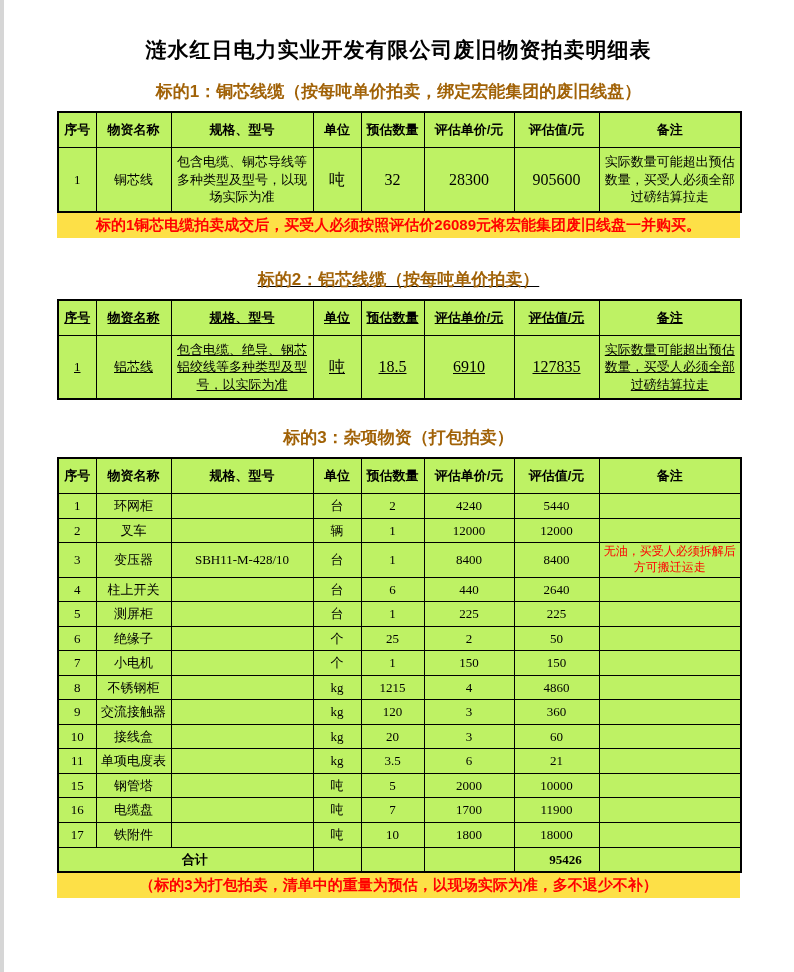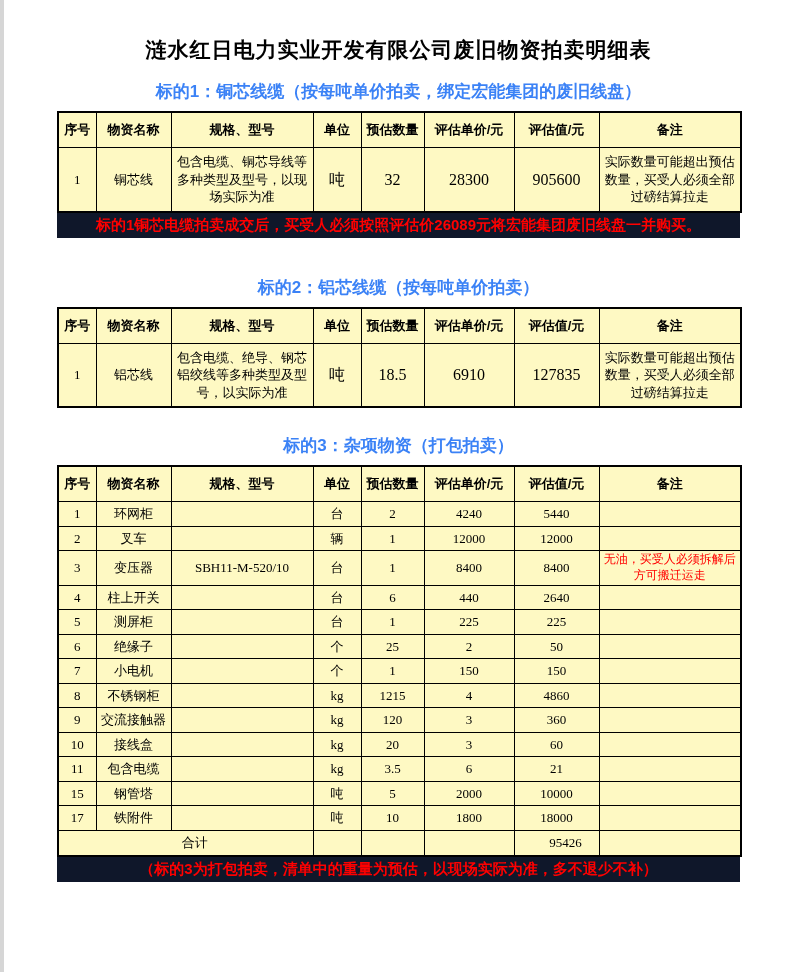--- a/index.html
+++ b/index.html
@@ -7,37 +7,37 @@
     width:794px;height:972px;background:#ffffff;position:relative;overflow:hidden;
     font-family:"Liberation Sans",sans-serif;color:#000;
   }
   .edge-left{position:absolute;left:0;top:0;width:4px;height:972px;background:#d6d6d6;}
   .sheet{position:absolute;left:57px;top:0;width:683px;}
   .doc-title{
     text-align:center;font-family:"Liberation Serif",serif;font-weight:bold;
     font-size:21px;margin:36px 0 16px 0;letter-spacing:1px;white-space:nowrap;
   }
   .lot-heading{
-    text-align:center;font-weight:bold;font-size:17px;color:#3b82f6;
+    text-align:center;font-weight:bold;font-size:17px;color:#a16207;
     margin:0 0 8px 0;white-space:nowrap;
   }
-  table{border-collapse:collapse;table-layout:fixed;width:683px;border:2px solid #000;background:#fef9c3;}
+  table{border-collapse:collapse;table-layout:fixed;width:683px;border:2px solid #000;background:#bef264;}
   th,td{border:1px solid #000;text-align:center;vertical-align:middle;word-break:break-all;}
   th{font-family:"Liberation Sans",sans-serif;font-weight:bold;font-size:13px;padding:8px 1px;}
   td{font-family:"Liberation Serif",serif;font-size:13px;padding:3px 2px;line-height:1.35;}
-  td.bold{font-weight:normal;padding-left:20px;}
+  td.bold{font-weight:bold;padding-left:20px;}
   .lot-big td.num{font-size:16px;}
   .lot-big td{padding:5px 2px;}
   td.red-note{color:#ff0000;font-size:12px;line-height:1.3;padding:1px 1px;}
   .banner{
-    width:683px;background:#0f172a;color:#ff0000;font-weight:bold;font-size:15px;
+    width:683px;background:#fde047;color:#ff0000;font-weight:bold;font-size:15px;
     text-align:center;padding:3px 0;box-sizing:border-box;white-space:nowrap;
   }
   .sec1{margin-top:10px;}
-  .sec2{margin-top:38px;}
+  .sec2{margin-top:30px;text-decoration:underline;}
   .sec3{margin-top:26px;}
 </style>
 </head>
 <body>
 
 <div class="edge-left"></div>
 
 <div class="sheet">
 
   <div class="doc-title">涟水红日电力实业开发有限公司废旧物资拍卖明细表</div>
@@ -165,21 +165,21 @@
             <td></td>
             <td class="num">辆</td>
             <td class="num">1</td>
             <td class="num">12000</td>
             <td class="num">12000</td>
             <td></td>
           </tr>
           <tr>
             <td>3</td>
             <td>变压器</td>
-            <td>SBH11-M-520/10</td>
+            <td>SBH11-M-428/10</td>
             <td class="num">台</td>
             <td class="num">1</td>
             <td class="num">8400</td>
             <td class="num">8400</td>
             <td class="red-note">无油，买受人必须拆解后方可搬迁运走</td>
           </tr>
           <tr>
             <td>4</td>
             <td>柱上开关</td>
             <td></td>
@@ -244,39 +244,49 @@
             <td>接线盒</td>
             <td></td>
             <td class="num">kg</td>
             <td class="num">20</td>
             <td class="num">3</td>
             <td class="num">60</td>
             <td></td>
           </tr>
           <tr>
             <td>11</td>
-            <td>包含电缆</td>
+            <td>单项电度表</td>
             <td></td>
             <td class="num">kg</td>
             <td class="num">3.5</td>
             <td class="num">6</td>
             <td class="num">21</td>
             <td></td>
           </tr>
           <tr>
             <td>15</td>
             <td>钢管塔</td>
             <td></td>
             <td class="num">吨</td>
             <td class="num">5</td>
             <td class="num">2000</td>
             <td class="num">10000</td>
             <td></td>
           </tr>
           <tr>
+            <td>16</td>
+            <td>电缆盘</td>
+            <td></td>
+            <td class="num">吨</td>
+            <td class="num">7</td>
+            <td class="num">1700</td>
+            <td class="num">11900</td>
+            <td></td>
+          </tr>
+          <tr>
             <td>17</td>
             <td>铁附件</td>
             <td></td>
             <td class="num">吨</td>
             <td class="num">10</td>
             <td class="num">1800</td>
             <td class="num">18000</td>
             <td></td>
           </tr>
           <tr>

